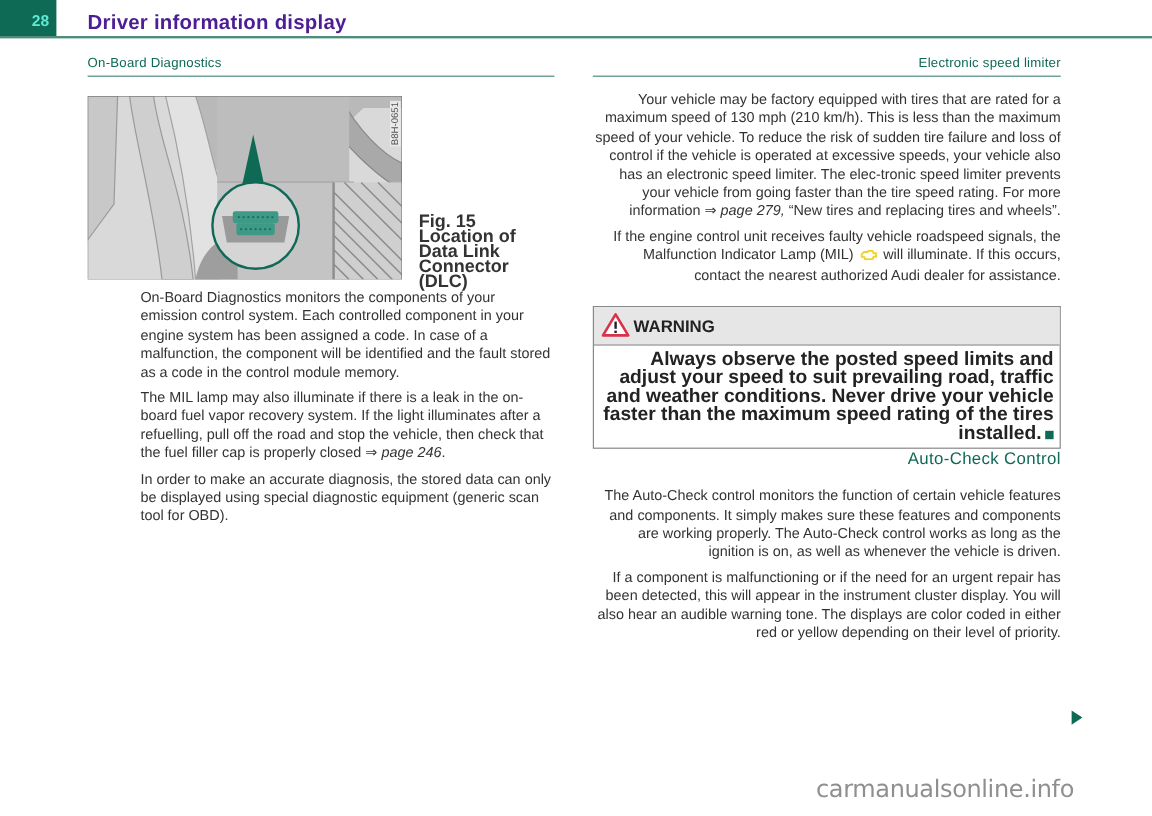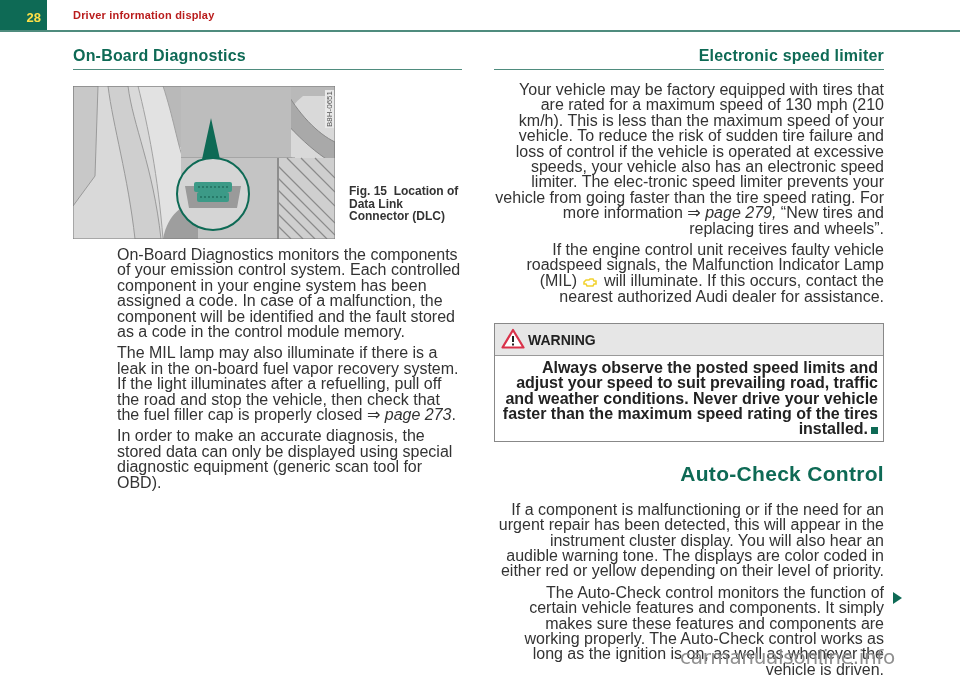--- a/index.html
+++ b/index.html
@@ -8,68 +8,68 @@
     font-family: "Liberation Sans", "DejaVu Sans", sans-serif; color: #2b2b2b;
   }
   .header-bar {
     position: absolute; left: 0; top: 0; width: 960px; height: 30px;
     border-bottom: 2px solid #4f8c7e;
   }
   .page-num-box {
     position: absolute; left: 0; top: 0; width: 47px; height: 30px; background: #0e6a55;
   }
   .page-num {
-    position: absolute; right: 6px; bottom: 5px; color: #fde047; font-weight: bold; font-size: 13px;
+    position: absolute; right: 6px; bottom: 5px; color: #5eead4; font-weight: bold; font-size: 13px;
   }
   .chapter-title {
-    position: absolute; left: 73px; top: 9px; font-size: 11px; font-weight: bold; color: #b91c1c;
+    position: absolute; left: 73px; top: 9px; font-size: 17px; font-weight: bold; color: #4c1d95;
     letter-spacing: 0.2px;
   }
   .col { position: absolute; top: 0; }
   .col-left { left: 73px; width: 389px; }
   .col-right { left: 494px; width: 390px; }
   .sec-h {
-    font-size: 16px; font-weight: bold; color: #0e6a55; letter-spacing: 0.2px;
+    font-size: 11px; font-weight: normal; color: #0e6a55; letter-spacing: 0.2px;
     padding-bottom: 4px; border-bottom: 1px solid #4f8c7e; margin: 0;
   }
   .para {
-    font-size: 16px; line-height: 15.4px; margin: 0 0 6px 0; color: #333333;
+    font-size: 12px; line-height: 15.4px; margin: 0 0 6px 0; color: #333333;
   }
   .para i { font-style: italic; }
   .end-mark {
     display: inline-block; width: 7px; height: 7px; background: #0e6a55; margin-left: 3px; vertical-align: 0px;
   }
   .figure-row { position: relative; height: 166px; margin-top: 26px; }
   .figure {
     position: absolute; left: 0; top: 0; width: 262px; height: 153px; background: #d7d7d7;
     overflow: hidden;
   }
   .fig-caption {
-    position: absolute; left: 276px; top: 99px; width: 112px; font-size: 12px; font-weight: bold;
+    position: absolute; left: 276px; top: 99px; width: 112px; font-size: 15px; font-weight: bold;
     line-height: 12.5px; color: #333;
   }
   .fig-code {
     position: absolute; right: 1px; top: 4px; writing-mode: vertical-rl; transform: rotate(180deg);
     font-size: 8px; color: #555; background: #e9e9e9; padding: 1px 0;
   }
   .warning-box {
-    border: 1px solid #888888; margin-top: 18px; margin-bottom: 20px;
+    border: 1px solid #888888; margin-top: 18px; 
   }
   .warning-head {
     background: #e6e6e6; height: 31px; border-bottom: 1px solid #999; position: relative;
   }
   .warning-icon { position: absolute; left: 6px; top: 4px; }
   .warning-title {
     position: absolute; left: 33px; top: 8px; font-size: 14px; font-weight: bold; color: #222;
   }
   .warning-body {
     padding: 4px 5px 4px 5px; font-size: 16px; font-weight: bold; line-height: 15.4px; color: #222;
   }
   .big-h {
-    font-size: 21px; font-weight: bold; color: #0e6a55; margin: 0 0 16px 0; letter-spacing: 0.3px;
+    font-size: 14px; font-weight: normal; color: #0e6a55; margin: 0 0 16px 0; letter-spacing: 0.3px;
   }
   .continue-icon {
     position: absolute; left: 893px; top: 592px; width: 0; height: 0;
     border-top: 6px solid transparent; border-bottom: 6px solid transparent; border-left: 9px solid #0e6a55;
   }
   .watermark {
     position: absolute; left: 680px; top: 645px; font-size: 20px; color: #8f8f8f;
     font-family: "DejaVu Sans", sans-serif; letter-spacing: -0.3px;
   }
   .mil-icon { display: inline-block; vertical-align: -1px; margin: 0 2px; }
@@ -151,21 +151,21 @@
     <div class="fig-caption">
       <span>Fig. 15</span>&nbsp;
       <span>Location of Data Link Connector (DLC)</span>
     </div>
   </div>
 
   <div style="margin-top:-5px;margin-left:44px;">
     <p class="para">On-Board Diagnostics monitors the components of your emission control system. Each controlled component in your engine system has been assigned a code. In case of a malfunction, the component will be identified and the fault stored as a code in the control module memory.</p>
     <p class="para">
       <span>The MIL lamp may also illuminate if there is a leak in the on-board fuel vapor recovery system. If the light illuminates after a refuelling, pull off the road and stop the vehicle, then check that the fuel filler cap is properly closed </span><span>⇒</span>
-      <i>page 273</i><span>.</span>
+      <i>page 246</i><span>.</span>
     </p>
     <p class="para">In order to make an accurate diagnosis, the stored data can only be displayed using special diagnostic equipment (generic scan tool for OBD).</p>
   </div>
 </div>
 
 <div class="col col-right" style="top:47px;text-align:right;">
   <h2 class="sec-h">Electronic speed limiter</h2>
   <div style="margin-top:12px;">
     <p class="para">
       <span>Your vehicle may be factory equipped with tires that are rated for a maximum speed of 130 mph (210 km/h). This is less than the maximum speed of your vehicle. To reduce the risk of sudden tire failure and loss of control if the vehicle is operated at excessive speeds, your vehicle also has an electronic speed limiter. The elec-tronic speed limiter prevents your vehicle from going faster than the tire speed rating. For more information </span><span>⇒</span>
@@ -193,19 +193,19 @@
       </span>
       <span class="warning-title">WARNING</span>
     </div>
     <div class="warning-body">
       <span>Always observe the posted speed limits and adjust your speed to suit prevailing road, traffic and weather conditions. Never drive your vehicle faster than the maximum speed rating of the tires installed.</span><span class="end-mark"></span>
     </div>
   </div>
 
   <h1 class="big-h">Auto-Check Control</h1>
   <div style="margin-top:14px;">
+    <p class="para">The Auto-Check control monitors the function of certain vehicle features and components. It simply makes sure these features and components are working properly. The Auto-Check control works as long as the ignition is on, as well as whenever the vehicle is driven.</p>
     <p class="para">If a component is malfunctioning or if the need for an urgent repair has been detected, this will appear in the instrument cluster display. You will also hear an audible warning tone. The displays are color coded in either red or yellow depending on their level of priority.</p>
-    <p class="para">The Auto-Check control monitors the function of certain vehicle features and components. It simply makes sure these features and components are working properly. The Auto-Check control works as long as the ignition is on, as well as whenever the vehicle is driven.</p>
   </div>
 </div>
 
 <span class="continue-icon"></span>
 <span class="watermark">carmanualsonline.info</span>
 
 </body></html>

